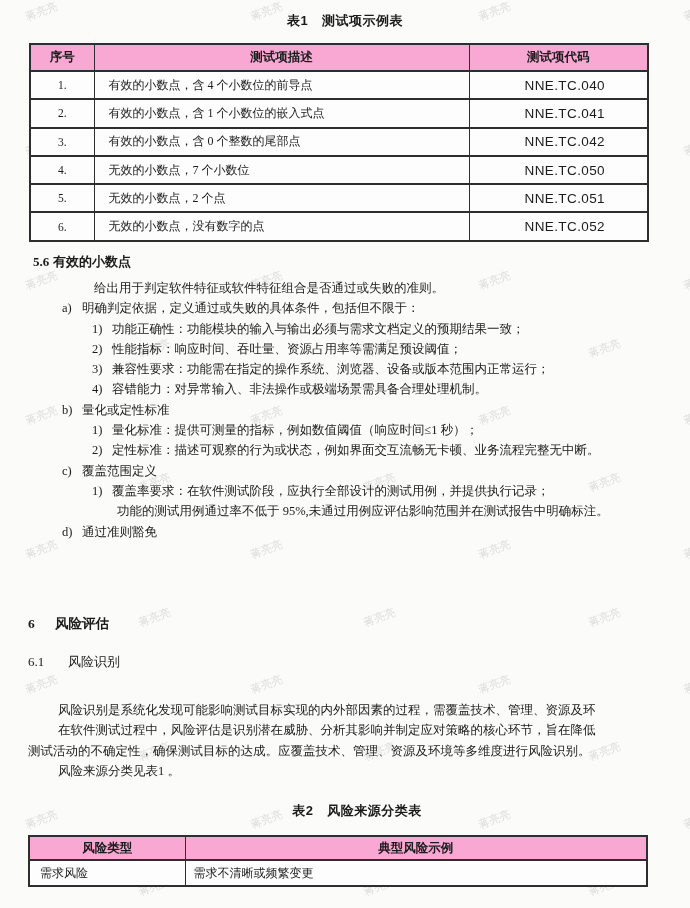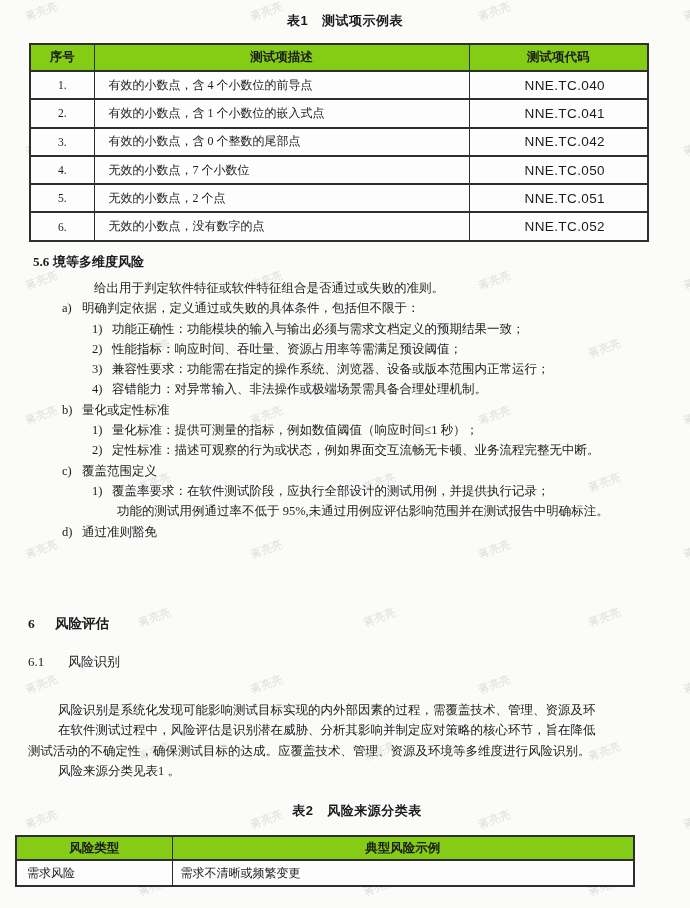--- a/index.html
+++ b/index.html
@@ -30,35 +30,35 @@
     position:absolute; border-collapse:collapse; table-layout:fixed;
     background:#fdfdfd;
   }
   table.doc-table th, table.doc-table td {
     border-top:2px solid #2e2e2e; border-bottom:2px solid #2e2e2e;
     border-left:1px solid #2e2e2e; border-right:1px solid #2e2e2e;
     padding:0; overflow:hidden;
   }
   table.doc-table { border:2px solid #2e2e2e; }
   table.doc-table th {
-    background:#84cc16; text-align:center;
+    background:#f9a8d4; text-align:center;
     font-family:"Liberation Sans","DejaVu Sans",sans-serif;
     font-weight:bold; font-size:12.5px;
   }
   #table1 { left:29px; top:43px; width:618px; }
   #table1 tr.hdr { height:27px; }
   #table1 tr.row { height:28.3px; }
   #table1 td.c-num { text-align:center; font-size:11.5px; }
   #table1 td.c-desc { text-align:left; padding-left:14px; font-size:12px; }
   #table1 td.c-code {
     text-align:center;
     font-family:"Liberation Sans","DejaVu Sans",sans-serif;
     font-size:13.5px; letter-spacing:0.4px;padding-left:13px;
   }
-  #table2 { left:15px; top:835px; width:618px; }
+  #table2 { left:28px; top:835px; width:618px; }
   #table2 tr.hdr { height:24px; }
   #table2 tr.row { height:26px; }
   #table2 td { font-size:12px; text-align:left; }
   #table2 td.c-type { padding-left:10px; }
   #table2 td.c-ex { padding-left:8px; }
 
   .heading {
     position:absolute; white-space:nowrap;
     font-family:"Liberation Sans","DejaVu Sans",sans-serif;
     font-size:13px;
@@ -189,21 +189,21 @@
       </tr>
       <tr class="row">
         <td class="c-num">6.</td>
         <td class="c-desc">无效的小数点，没有数字的点</td>
         <td class="c-code">NNE.TC.052</td>
       </tr>
     </tbody>
       </table>
 
     <div id="h56" class="heading">
-      <span class="hnum">5.6</span><span>境等多维度风险</span>
+      <span class="hnum">5.6</span><span>有效的小数点</span>
     </div>
 
     <div id="sec56-lines" class="linegroup">
       <div class="ln para"><span>给出用于判定软件特征或软件特征组合是否通过或失败的准则。</span></div>
       <div class="ln l1"><span class="lbl">a)</span><span>明确判定依据，定义通过或失败的具体条件，包括但不限于：</span></div>
       <div class="ln l2"><span class="lbl">1)</span><span>功能正确性：功能模块的输入与输出必须与需求文档定义的预期结果一致；</span></div>
       <div class="ln l2"><span class="lbl">2)</span><span>性能指标：响应时间、吞吐量、资源占用率等需满足预设阈值；</span></div>
       <div class="ln l2"><span class="lbl">3)</span><span>兼容性要求：功能需在指定的操作系统、浏览器、设备或版本范围内正常运行；</span></div>
       <div class="ln l2"><span class="lbl">4)</span><span>容错能力：对异常输入、非法操作或极端场景需具备合理处理机制。</span></div>
       <div class="ln l1"><span class="lbl">b)</span><span>量化或定性标准</span></div>

